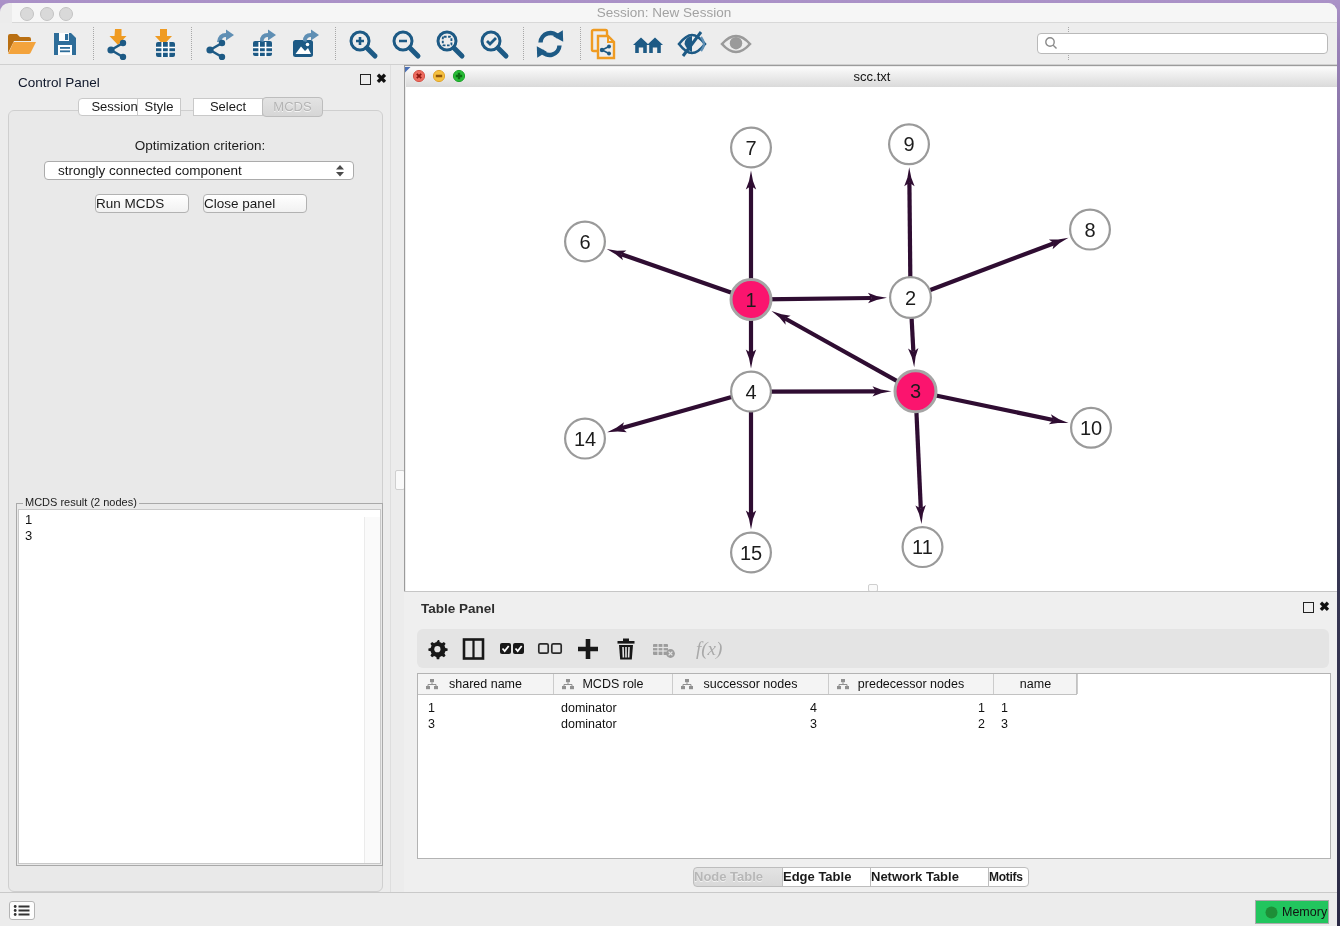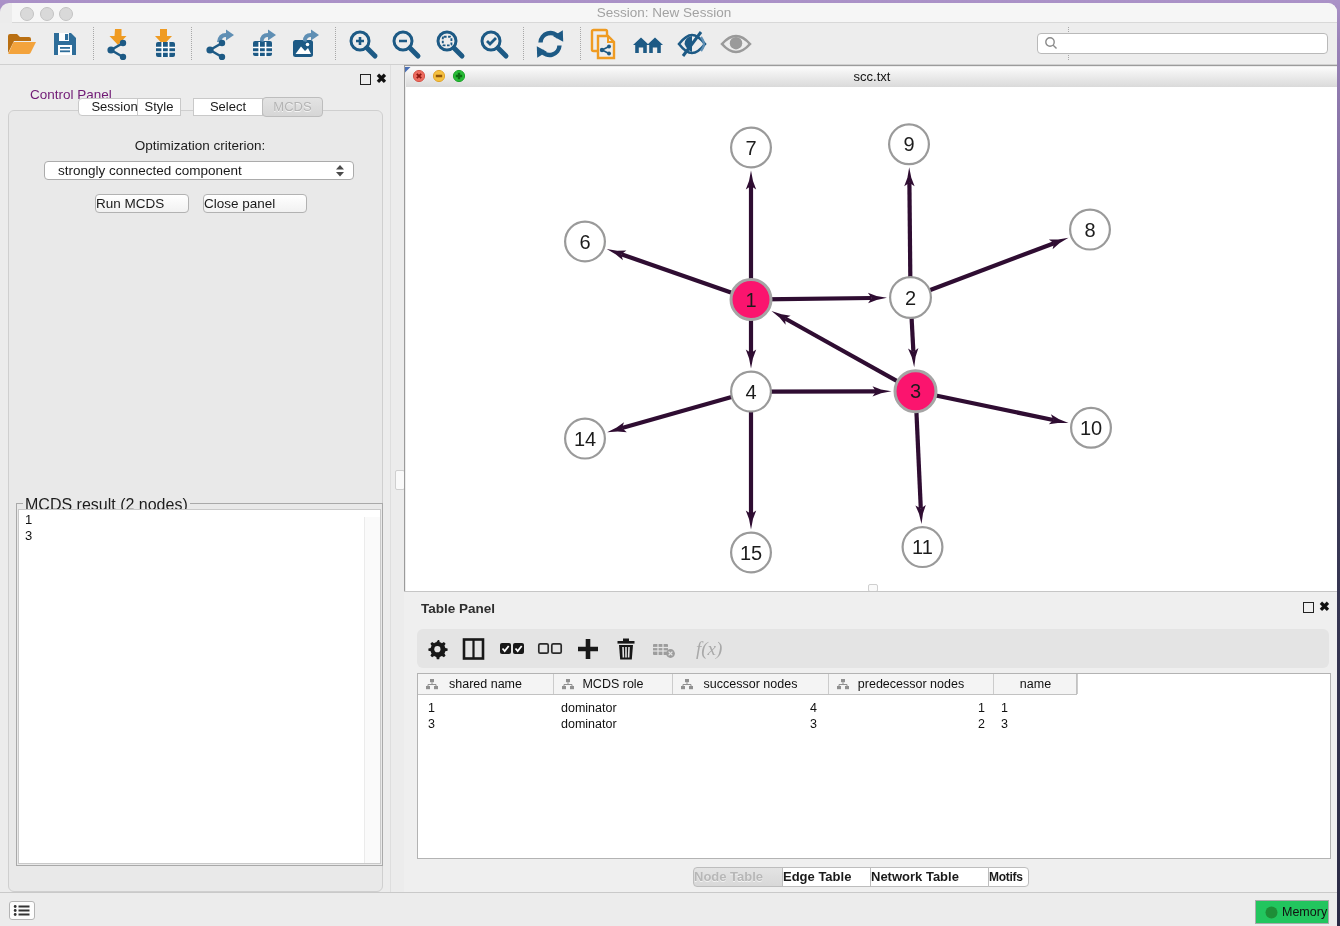--- a/index.html
+++ b/index.html
@@ -12,30 +12,30 @@
 #titlebar{position:absolute;left:12px;top:0;width:100%;height:19px;background:#f6f6f6;border-bottom:1px solid #d8d8d8}
 #titlebar .tl{position:absolute;top:3.5px;width:12px;height:12px;border-radius:50%;background:#d9d9d9;border:1px solid #c3c3c3}
 #apptitle{position:absolute;left:0;top:0;width:100%;text-align:center;font-size:13.5px;color:#a2a2a2;line-height:20px;padding-right:33px;box-sizing:border-box}
 
 #toolbar{position:absolute;left:0;top:20px;width:100%;height:41px;background:#ededed;border-bottom:1px solid #d0d0d0}
 .tsep{position:absolute;top:4px;height:33px;width:0;border-left:1px dotted #a8a8a8}
 .ticon{position:absolute;top:5px}
 #search{position:absolute;left:1037px;top:10px;width:289px;height:19px;background:#fff;border:1px solid #b9b9b9;border-radius:4px}
 
 #cpanel{position:absolute;left:0;top:62px;width:390px;height:827px}
-#cpanel h1{position:absolute;left:14px;top:6px;margin:16px;font-size:13.5px;font-weight:400;color:#701a75}
+#cpanel h1{position:absolute;left:14px;top:6px;margin:4px;font-size:13.5px;font-weight:400;color:#0f172a}
 .wicon{position:absolute;width:9px;height:9px;border:1.6px solid #222}
 .xicon{position:absolute;font-size:13px;color:#111;font-weight:700;line-height:12px}
 .tab{position:absolute;top:33px;height:16px;background:#fff;border:1px solid #c9c9c9;font-size:13px;color:#1a1a1a;text-align:center;line-height:16px}
 #cpcontent{position:absolute;left:8px;top:45px;width:373px;height:780px;background:#e9e9e9;border:1px solid #cfcfcf;border-radius:6px}
 #optlabel{position:absolute;left:5px;top:73px;width:390px;text-align:center;font-size:13.5px;color:#1c1c1c}
 #optsel{position:absolute;left:44px;top:96px;width:295px;height:17px;background:#fff;border:1px solid #ababab;border-radius:4px;font-size:13.5px;color:#1a1a1a;line-height:17px;padding-left:13px}
 .btn{position:absolute;top:129px;height:17px;background:linear-gradient(#ffffff,#f1f1f1);border:1px solid #b2b2b2;border-radius:4px;font-size:13.5px;color:#1a1a1a;line-height:17px}
 #fieldset{position:absolute;left:16px;top:438px;width:365px;height:361px;border:1px solid #a9a9a9}
-#fslegend{position:absolute;left:6px;top:-8px;background:#e9e9e9;padding:0 2px;font-size:16px;color:#1c1c1c}
+#fslegend{position:absolute;left:6px;top:-8px;background:#e9e9e9;padding:0 2px;font-size:11px;color:#1c1c1c}
 #fswhite{position:absolute;left:1px;top:5px;width:361px;height:353px;background:#fff;border:1px solid #c9c9c9}
 
 #netwin{position:absolute;left:404px;top:62px;width:933px;height:530px;border-left:1px solid #9b9b9b;border-top:1px solid #9b9b9b}
 #nettitle{position:absolute;left:1px;top:1px;width:932px;height:20px;background:linear-gradient(#fbfbfb,#dadada);border-bottom:1px solid #9b9b9b;text-align:center;font-size:13px;color:#111;line-height:20px}
 #netcanvas{position:absolute;left:1px;top:21px;width:932px;height:504px;background:#fff}
 
 #tpanel{position:absolute;left:404px;top:588px;width:933px;height:300px;background:#efefef;border-top:1px solid #c6c6c6}
 #tpanel h1{position:absolute;left:17px;top:9px;margin:0;font-size:13.5px;font-weight:700;color:#2e2e2e}
 #ttoolbar{position:absolute;left:13px;top:37px;width:912px;height:39px;background:#e4e4e4;border-radius:6px}
 #ttable{position:absolute;left:13px;top:81px;width:912px;height:184px;background:#fff;border:1px solid #b3b3b3}

